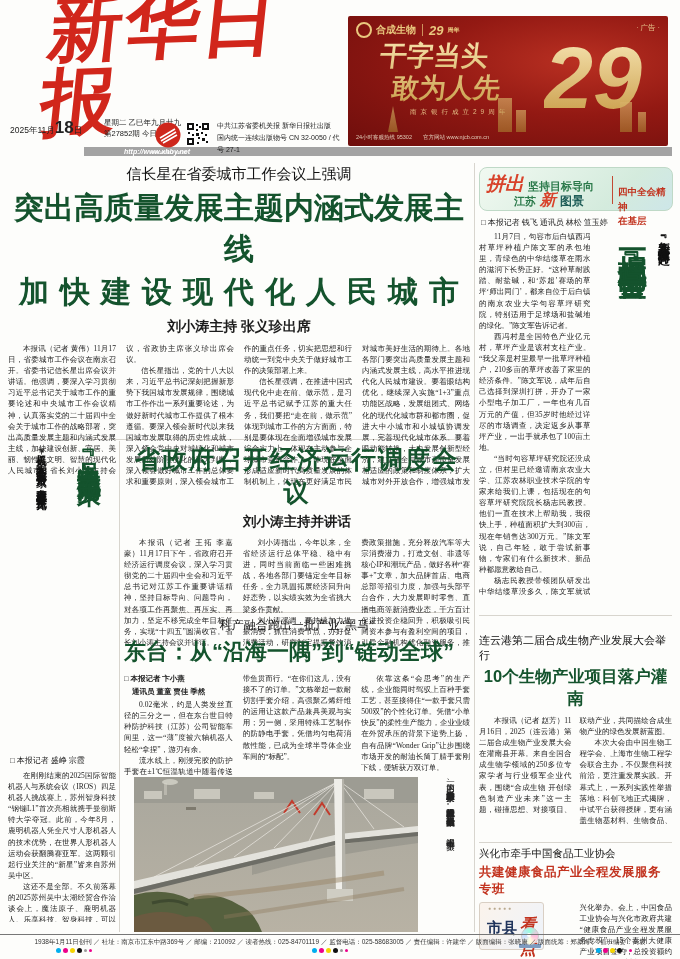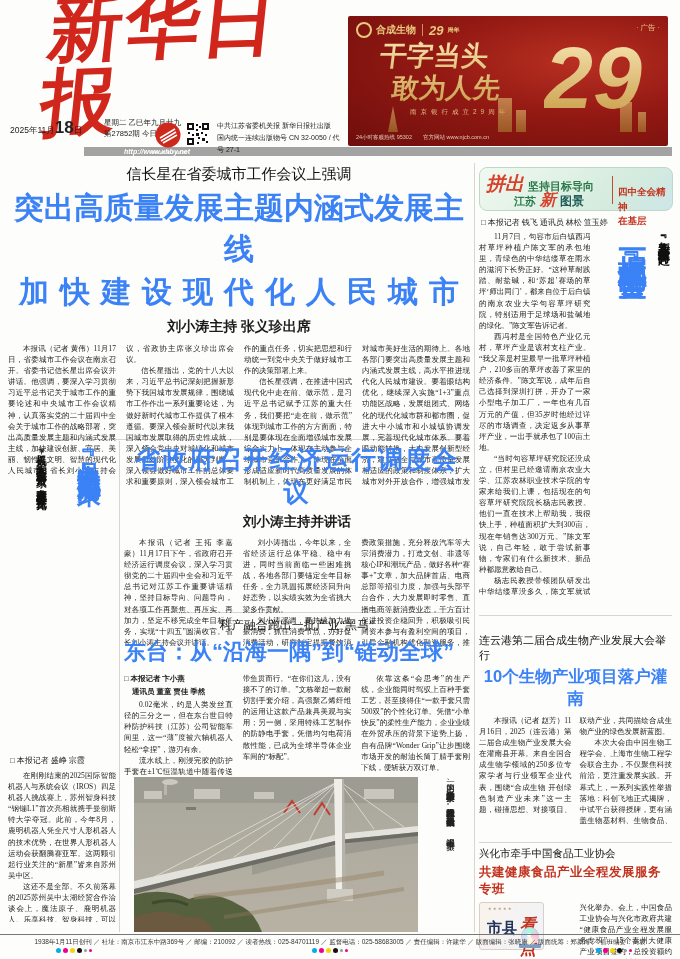--- a/index.html
+++ b/index.html
@@ -1,19 +1,19 @@
 <!DOCTYPE html>
 <html lang="zh"><head>
 <meta charset="utf-8">
 <style>
   html,body{margin:0;padding:0;background:#e9e7e2;}
   #page{position:relative;width:680px;height:959px;background:#fdfdfb;margin:0 auto;overflow:hidden;
         font-family:"Liberation Serif",serif;color:#1c1c1c;}
   .abs{position:absolute;}
-  .hl{font-family:"Liberation Sans",sans-serif;font-weight:900;color:#3b82f6;}
+  .hl{font-family:"Liberation Sans",sans-serif;font-weight:900;color:#14532d;}
   .kicker{font-weight:normal;color:#111;}
   .body-text{font-size:7.5px;line-height:1.48;text-align:justify;color:#222;}
   .body-text p{margin:0;text-indent:2em;}
   .body-text p.byl{text-indent:0;font-weight:bold;margin-bottom:2px;}
   .plist{display:contents;}
   .vert{writing-mode:vertical-rl;}
 
   
   #masthead-title{left:46px;top:6px;width:300px;height:110px;display:flex;align-items:center;justify-content:center;
     font-size:74px;font-weight:bold;color:#d1261b;font-family:"Liberation Serif",serif;

